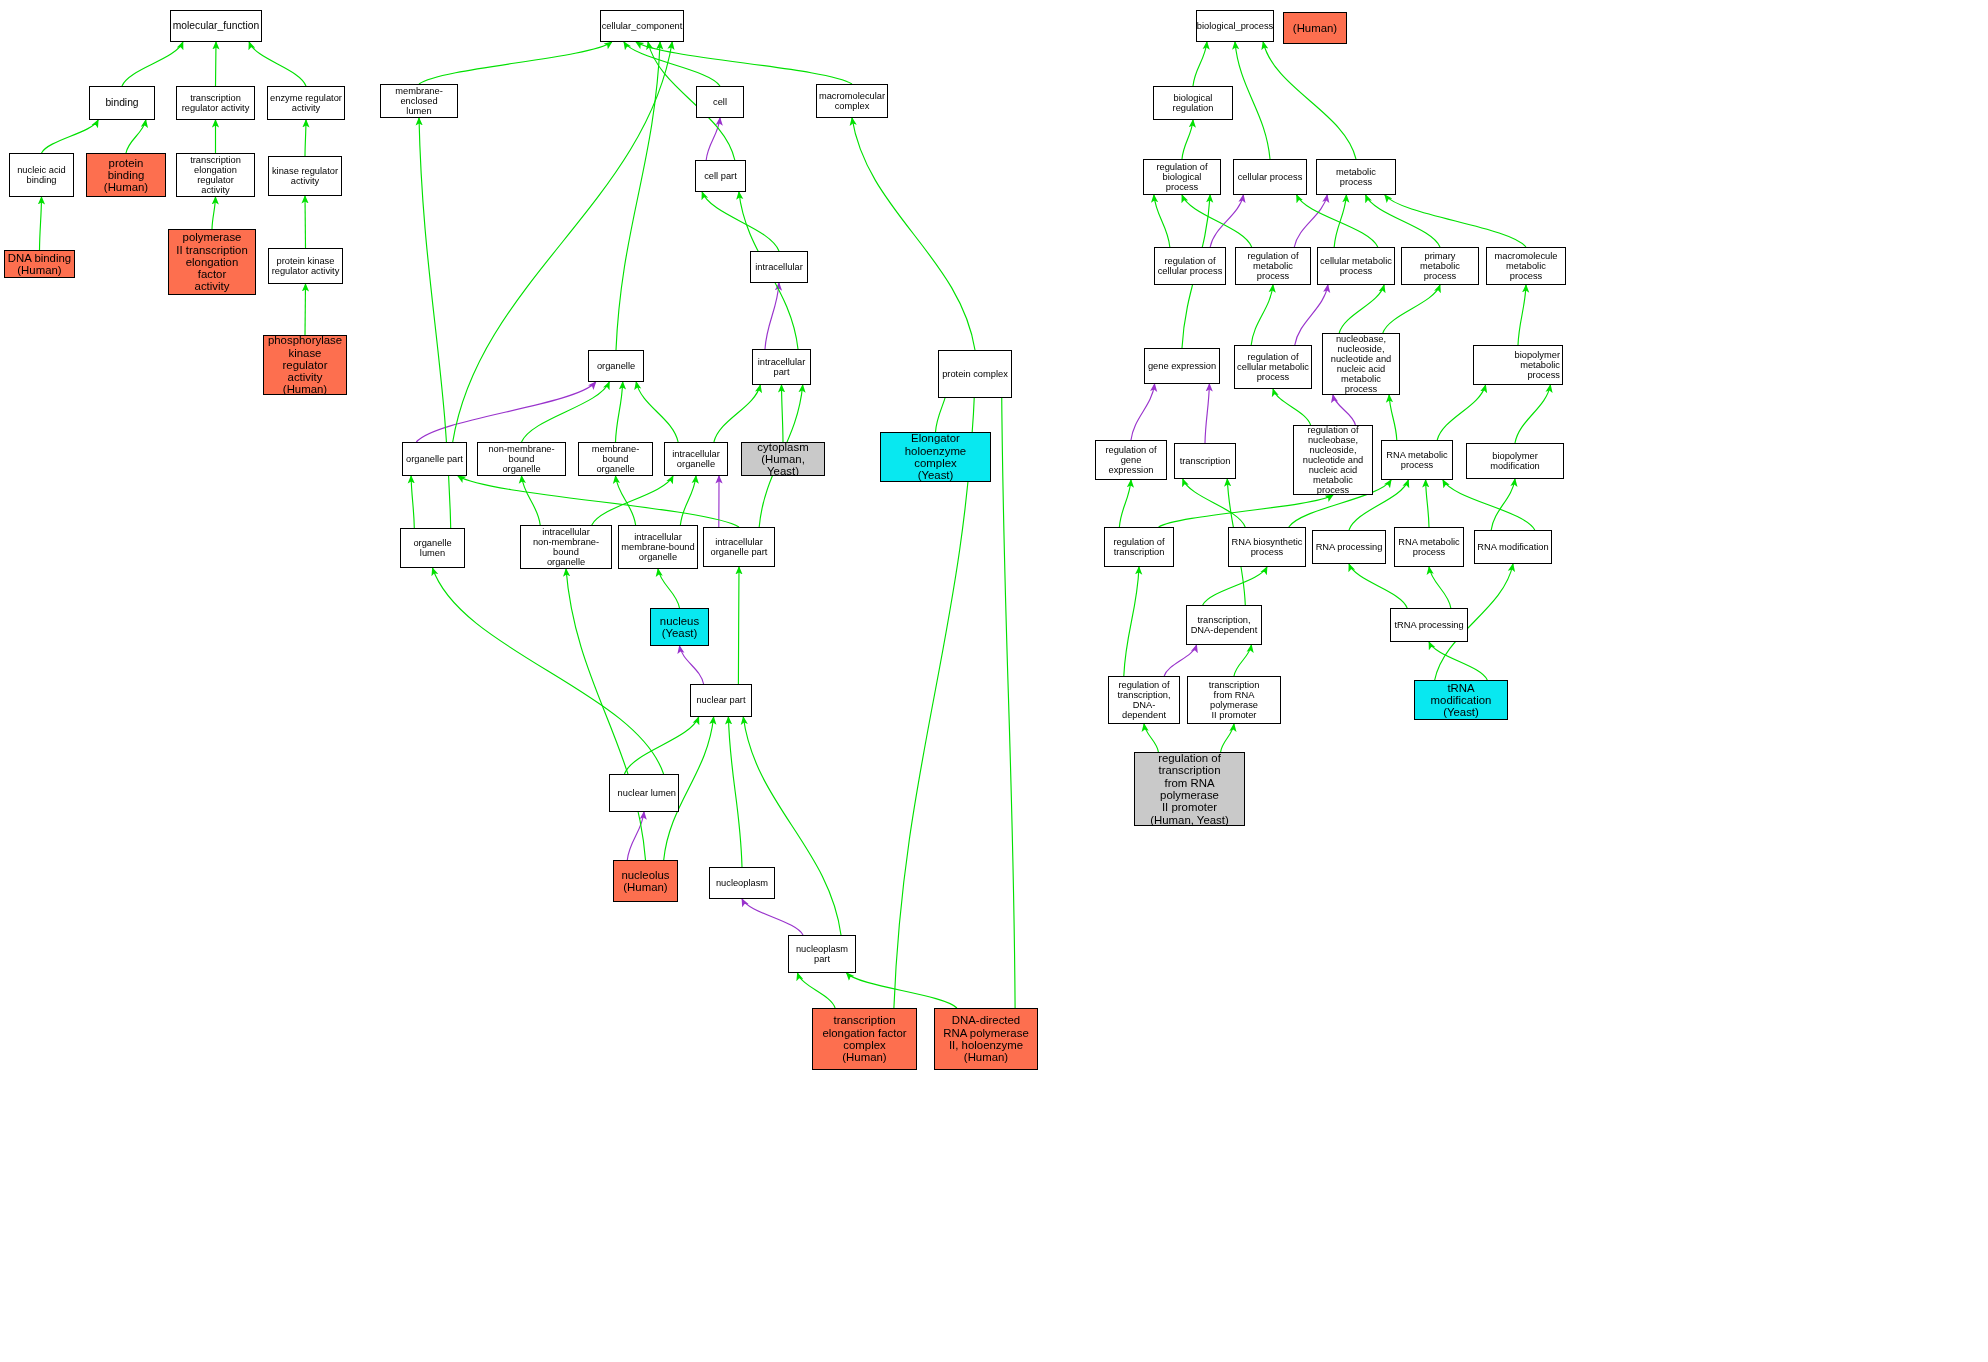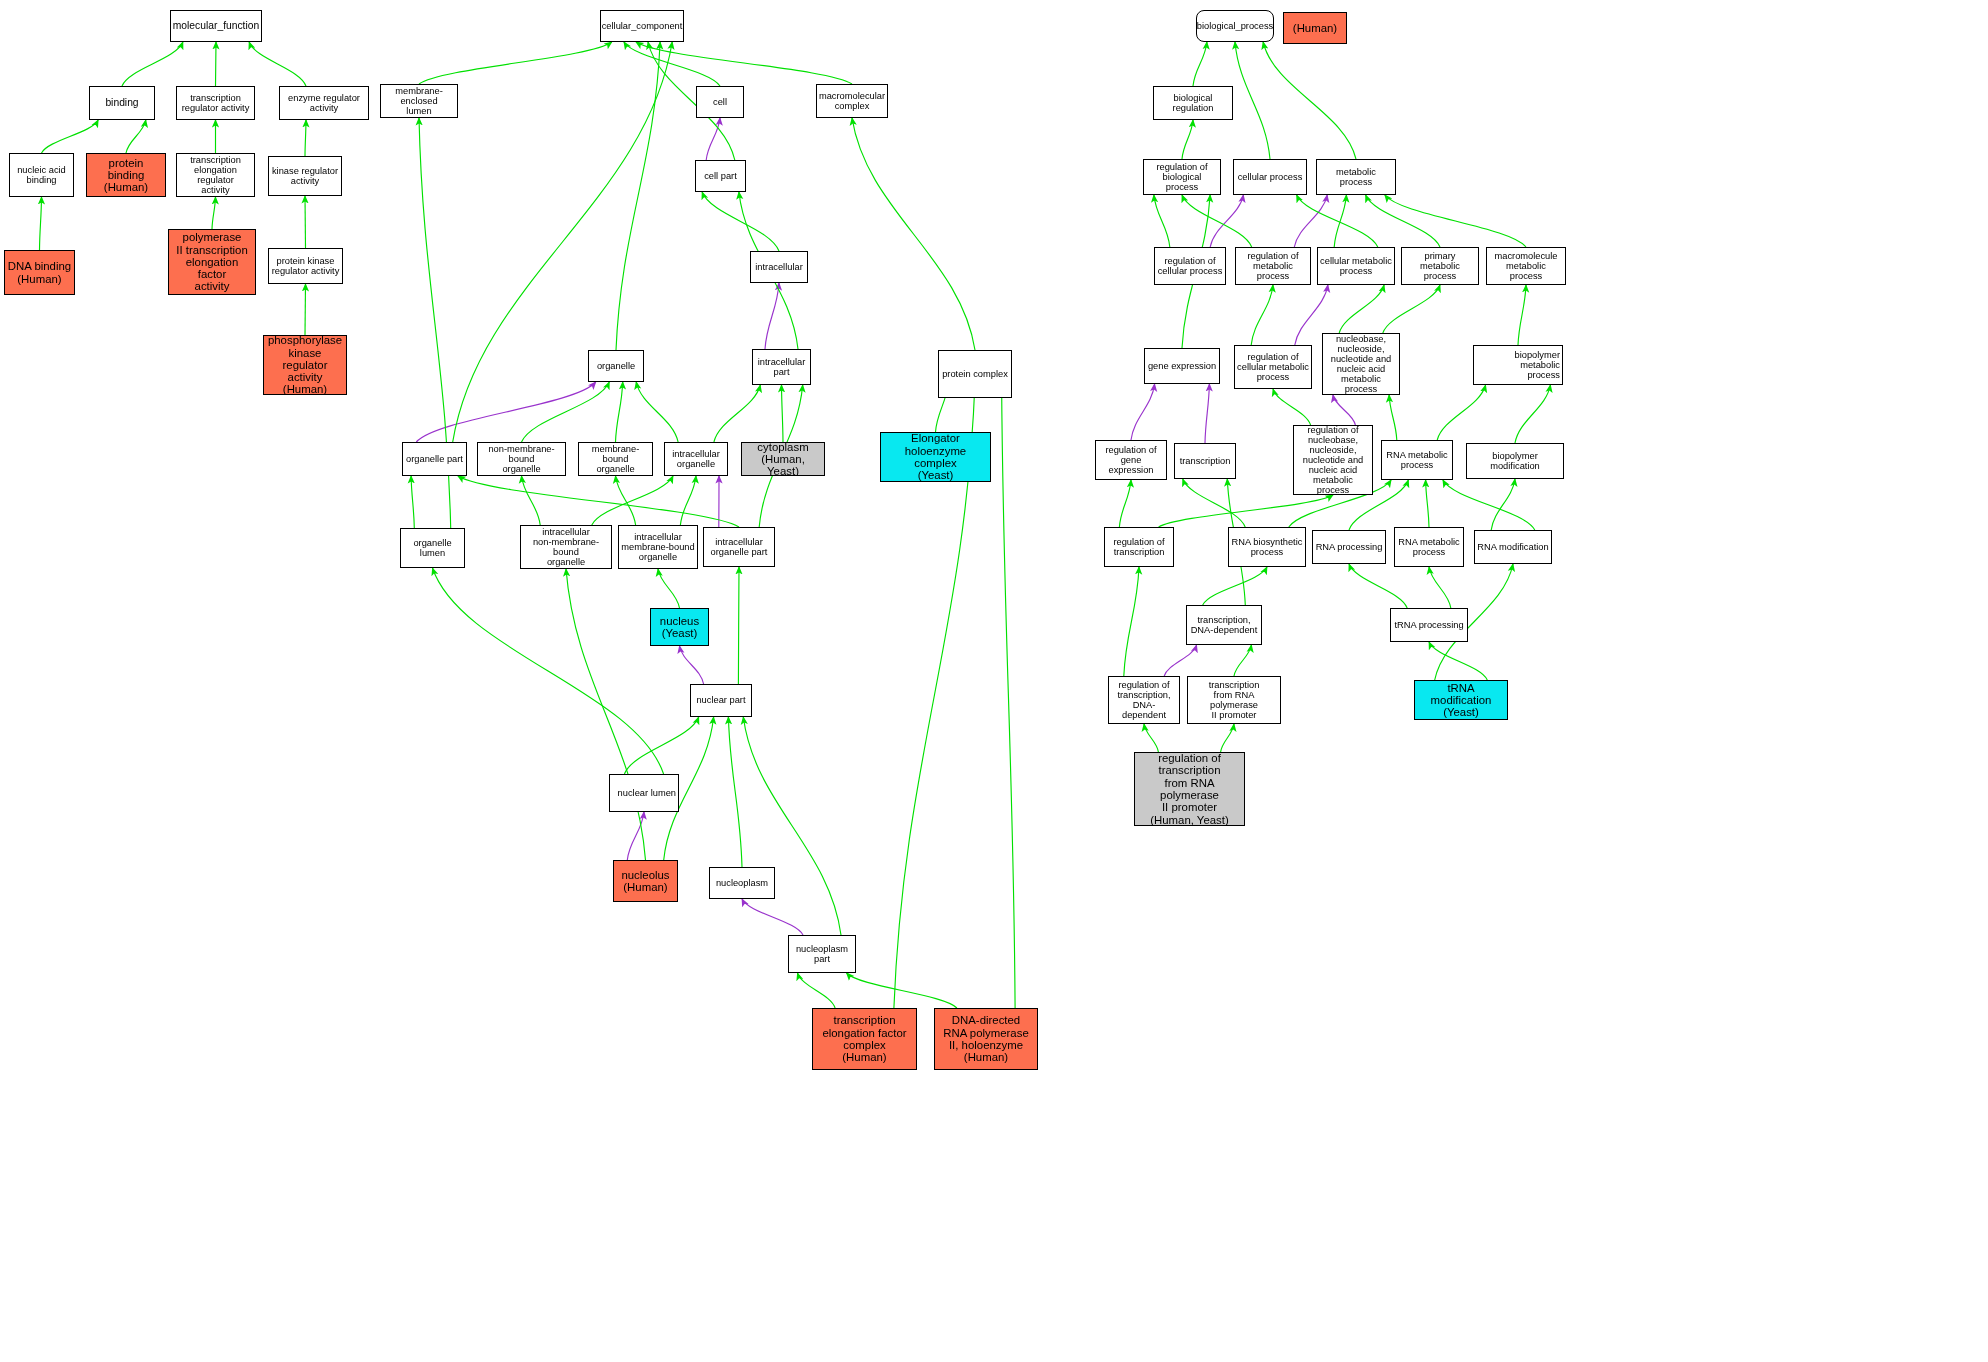--- a/index.html
+++ b/index.html
@@ -134,36 +134,36 @@
   <div id="node-layer">
       <div class="node n-white fs10" style="left: 170px; top: 10px; width: 92px; height: 32px;">
         <span>molecular_function</span>
       </div>
       <div class="node n-white fs10" style="left: 89px; top: 86px; width: 66px; height: 34px;">
         <span>binding</span>
       </div>
       <div class="node n-white fs9" style="left: 176px; top: 86px; width: 79px; height: 34px;">
         <span>transcription<br>regulator activity</span>
       </div>
-      <div class="node n-white fs9" style="left: 279px; top: 86px; width: 90px; height: 34px;">
+      <div class="node n-white fs9" style="left: 267px; top: 86px; width: 78px; height: 34px;">
         <span>enzyme regulator<br>activity</span>
       </div>
       <div class="node n-white fs9" style="left: 9px; top: 153px; width: 65px; height: 44px;">
         <span>nucleic acid<br>binding</span>
       </div>
       <div class="node n-red fs11" style="left: 86px; top: 153px; width: 80px; height: 44px;">
         <span>protein binding<br>(Human)</span>
       </div>
       <div class="node n-white fs9" style="left: 176px; top: 153px; width: 79px; height: 44px;">
         <span>transcription<br>elongation regulator<br>activity</span>
       </div>
       <div class="node n-white fs9" style="left: 268px; top: 156px; width: 74px; height: 40px;">
         <span>kinase regulator<br>activity</span>
       </div>
-      <div class="node n-red fs11" style="left: 4px; top: 250px; width: 71px; height: 45px;">
+      <div class="node n-red fs11" style="left: 4px; top: 250px; width: 71px; height: 28px;">
         <span>DNA binding<br>(Human)</span>
       </div>
       <div class="node n-red fs11" style="left: 168px; top: 229px; width: 88px; height: 66px;">
         <span>RNA polymerase<br>II transcription<br>elongation factor<br>activity<br>(Human)</span>
       </div>
       <div class="node n-white fs9" style="left: 268px; top: 248px; width: 75px; height: 36px;">
         <span>protein kinase<br>regulator activity</span>
       </div>
       <div class="node n-red fs11" style="left: 263px; top: 335px; width: 84px; height: 60px;">
         <span>phosphorylase<br>kinase regulator<br>activity<br>(Human)</span>
@@ -242,21 +242,21 @@
       </div>
       <div class="node n-white fs9" style="left: 788px; top: 935px; width: 68px; height: 38px;">
         <span>nucleoplasm<br>part</span>
       </div>
       <div class="node n-red fs11" style="left: 812px; top: 1008px; width: 105px; height: 62px;">
         <span>transcription<br>elongation factor<br>complex<br>(Human)</span>
       </div>
       <div class="node n-red fs11" style="left: 934px; top: 1008px; width: 104px; height: 62px;">
         <span>DNA-directed<br>RNA polymerase<br>II, holoenzyme<br>(Human)</span>
       </div>
-      <div class="node n-white fs9" style="left: 1196px; top: 10px; width: 78px; height: 32px; border-radius: 8px;">
+      <div class="node n-white fs9" style="left: 1196px; top: 10px; width: 78px; height: 32px;">
         <span>biological_process</span>
       </div>
       <div class="node n-red fs11" style="left: 1283px; top: 12px; width: 64px; height: 32px;">
         <span>(Human)</span>
       </div>
       <div class="node n-white fs9" style="left: 1153px; top: 86px; width: 80px; height: 34px;">
         <span>biological regulation</span>
       </div>
       <div class="node n-white fs9" style="left: 1143px; top: 159px; width: 78px; height: 36px;">
         <span>regulation of<br>biological process</span>

